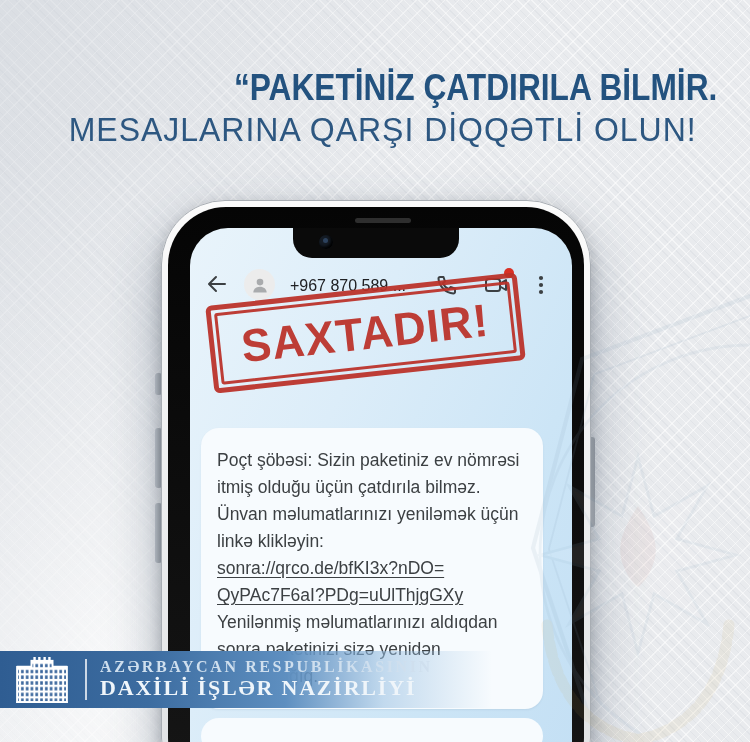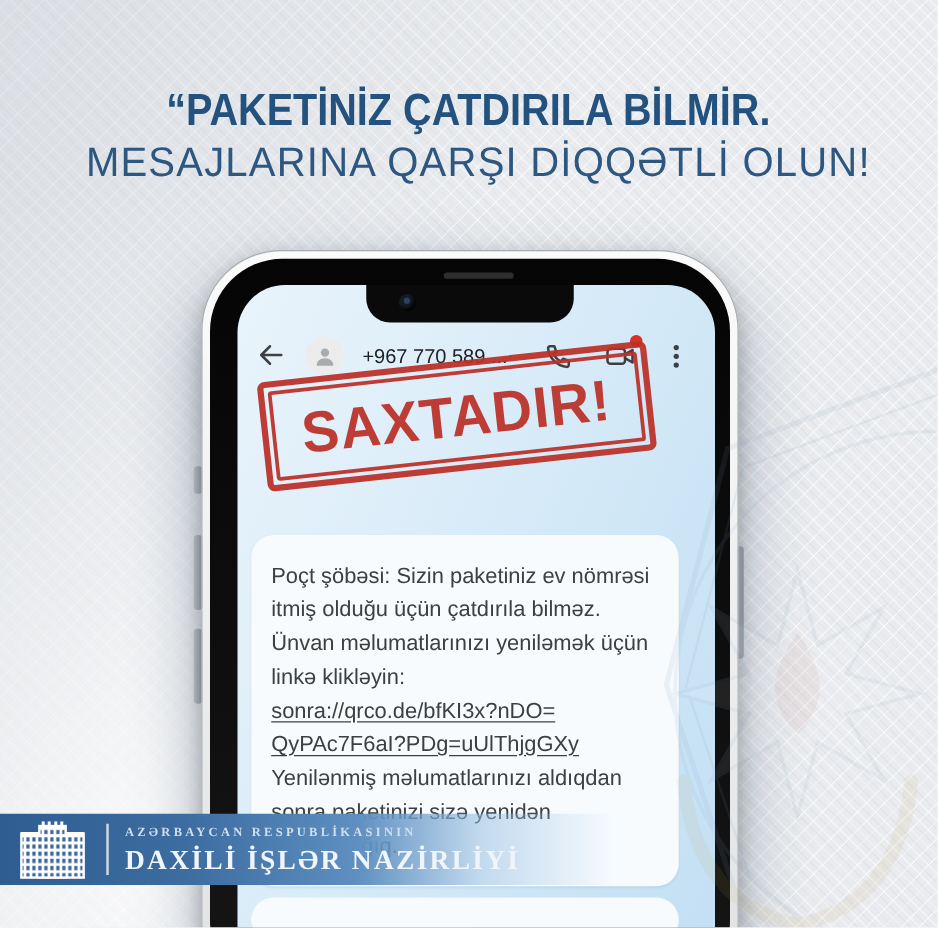--- a/index.html
+++ b/index.html
@@ -8,21 +8,21 @@
     background-color:#e9ebee;
     background-image:
       linear-gradient(115deg, rgba(206,211,218,.55) 0%, rgba(240,242,245,0) 45%),
       radial-gradient(ellipse at 15% 88%, rgba(255,255,255,.85), rgba(255,255,255,0) 55%),
       repeating-linear-gradient(45deg, rgba(255,255,255,.5) 0 1px, rgba(0,0,0,0) 1px 10px),
       repeating-linear-gradient(-45deg, rgba(255,255,255,.5) 0 1px, rgba(0,0,0,0) 1px 10px),
       repeating-linear-gradient(45deg, rgba(198,203,211,.22) 5px 6px, rgba(0,0,0,0) 6px 15px);
   }
   
   .headline{position:absolute;top:68px;left:0;width:750px;text-align:center;z-index:2;color:#23527f;}
-  .headline .bold-line{display:block;height:40px;line-height:40px;}
+  .headline .bold-line{display:block;height:40px;line-height:40px;text-align:right;}
   .headline .bold-line span{display:inline-block;font-weight:700;font-size:36px;transform:scaleX(.88);white-space:nowrap;letter-spacing:0;}
   .headline .light-line{display:block;height:40px;line-height:40px;margin-top:2px;color:#2d5781;padding-left:15px;}
   .headline .light-line span{display:inline-block;font-weight:400;font-size:33px;transform:scaleX(.97);letter-spacing:1px;white-space:nowrap;}
   
   .side-btn{position:absolute;background:linear-gradient(90deg,#cfd3d8,#a9adb3);border-radius:3px;z-index:4;}
   .phone{position:absolute;left:161px;top:200px;width:428px;height:600px;border-radius:64px;
     background:linear-gradient(180deg,#fbfbfb,#dfe1e3);border:1px solid #a8adb3;z-index:5;
     box-shadow:0 26px 55px rgba(45,65,90,.40), 0 6px 16px rgba(0,0,0,.22);}
   .bezel{position:absolute;inset:6px;border-radius:58px;background:linear-gradient(180deg,#050505,#161616);}
   .screen{position:absolute;left:22px;top:21px;width:382px;height:572px;border-radius:38px 38px 0 0;overflow:hidden;
@@ -49,21 +49,21 @@
   .bubble a{color:#3c4043;text-decoration:underline;text-underline-offset:3px;display:block;white-space:nowrap;}
   .bubble-tail{position:absolute;left:11px;top:490px;width:342px;height:36px;background:#f7fbfe;border-radius:18px;}
   
   .gicon{stroke:#3c4043;fill:none;stroke-width:2;stroke-linecap:round;stroke-linejoin:round;}
   
   .banner{position:absolute;left:0;top:651px;width:492px;height:57px;z-index:8;
     background:linear-gradient(90deg,#2f5d92 0%,#3c6ca0 30%,#5e8fc0 58%,rgba(150,190,225,.55) 78%,rgba(215,233,247,0) 100%);}
   .banner-building{position:absolute;left:14px;top:6px;width:56px;height:46px;}
   .banner-divider{position:absolute;left:85px;top:8px;width:2px;height:41px;background:rgba(255,255,255,.75);}
   .banner-text{position:absolute;left:100px;top:7px;font-family:"Liberation Serif","DejaVu Serif",serif;color:#fff;}
-  .banner-l1{font-size:10px;font-weight:700;letter-spacing:2.6px;color:#cfdfee;line-height:17px;}
+  .banner-l1{font-size:16px;font-weight:700;letter-spacing:2.6px;color:#cfdfee;line-height:17px;}
   .banner-l2{font-size:22px;font-weight:700;letter-spacing:1.8px;color:#eff5fa;line-height:26px;}
   
   .watermark{position:absolute;left:428px;top:282px;width:560px;height:560px;opacity:.11;z-index:9;pointer-events:none;}
 </style>
 </head>
 <body>
 
 <div class="canvas">
 
   <div class="headline">
@@ -85,21 +85,21 @@
             <svg width="24" height="24" viewBox="0 0 24 24">
               <path class="gicon" stroke-width="2.2" d="M20 12H5 M11 5l-7 7 7 7"></path>
             </svg>
           </div>
           <div class="hdr-item avatar">
             <svg width="20" height="20" viewBox="0 0 24 24">
               <circle cx="12" cy="8.5" r="4" fill="#a9abad"></circle>
               <path d="M4 21c0-4.4 3.6-7 8-7s8 2.6 8 7Z" fill="#a9abad"></path>
             </svg>
           </div>
-          <div class="hdr-item contact-number">+967 770 589 ...</div>
+          <div class="hdr-item contact-number">+967 870 589 ...</div>
           <div class="hdr-item" style="left:244px;top:4px;width:26px;height:26px;">
             <svg width="24" height="24" viewBox="0 0 24 24">
               <path class="gicon" d="M5 4h3.5l1.5 4.5-2.2 1.7a13 13 0 0 0 6 6l1.7-2.2L20 15.5V19a1.5 1.5 0 0 1-1.6 1.5C10.8 20 4 13.2 3.5 5.6A1.5 1.5 0 0 1 5 4Z"></path>
             </svg>
           </div>
           <div class="hdr-item" style="left:292px;top:4px;width:30px;height:26px;">
             <svg width="28" height="24" viewBox="0 0 28 24">
               <rect class="gicon" x="3" y="6" width="14" height="12" rx="2.5"></rect>
               <path class="gicon" d="M17 10.5 23 7v10l-6-3.5"></path>
             </svg>

